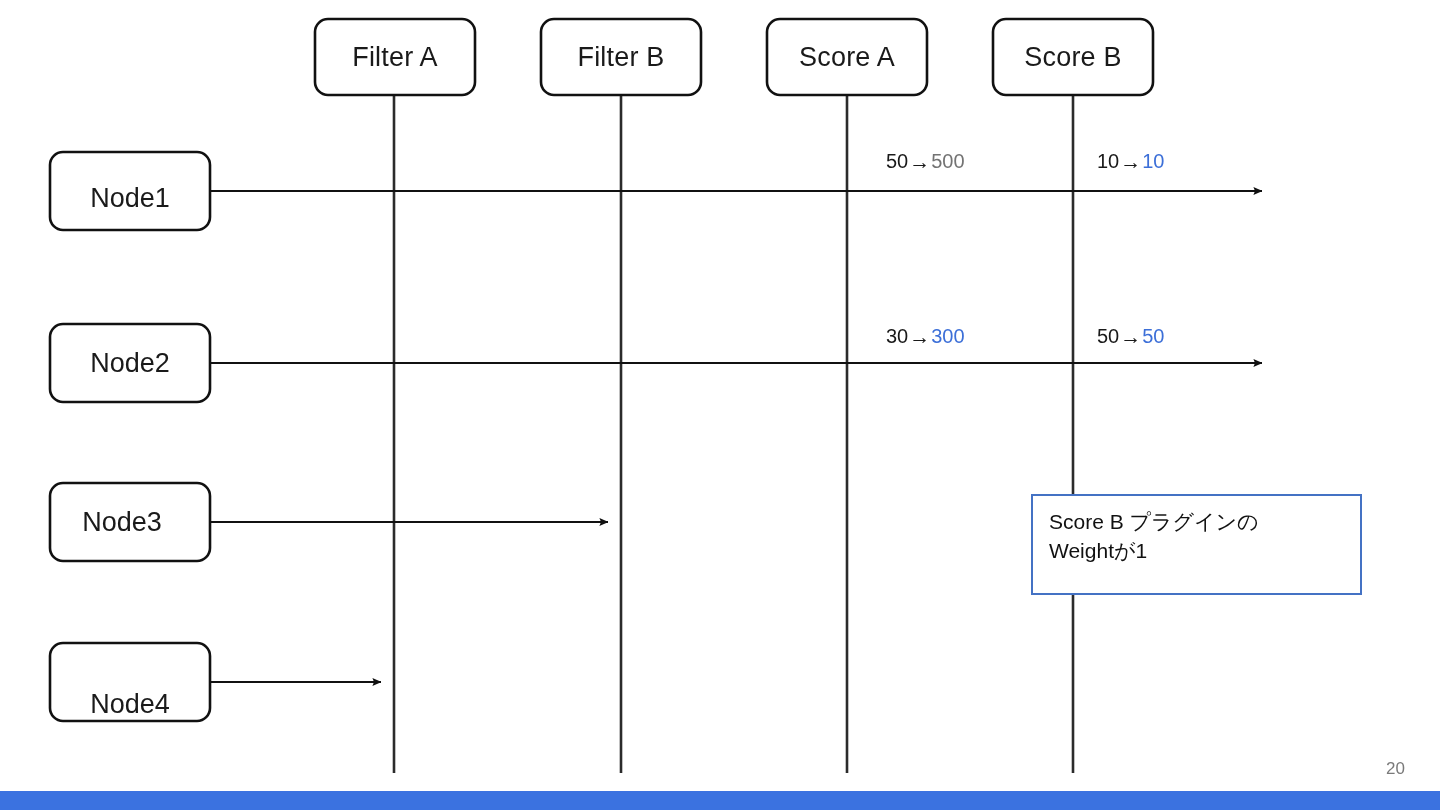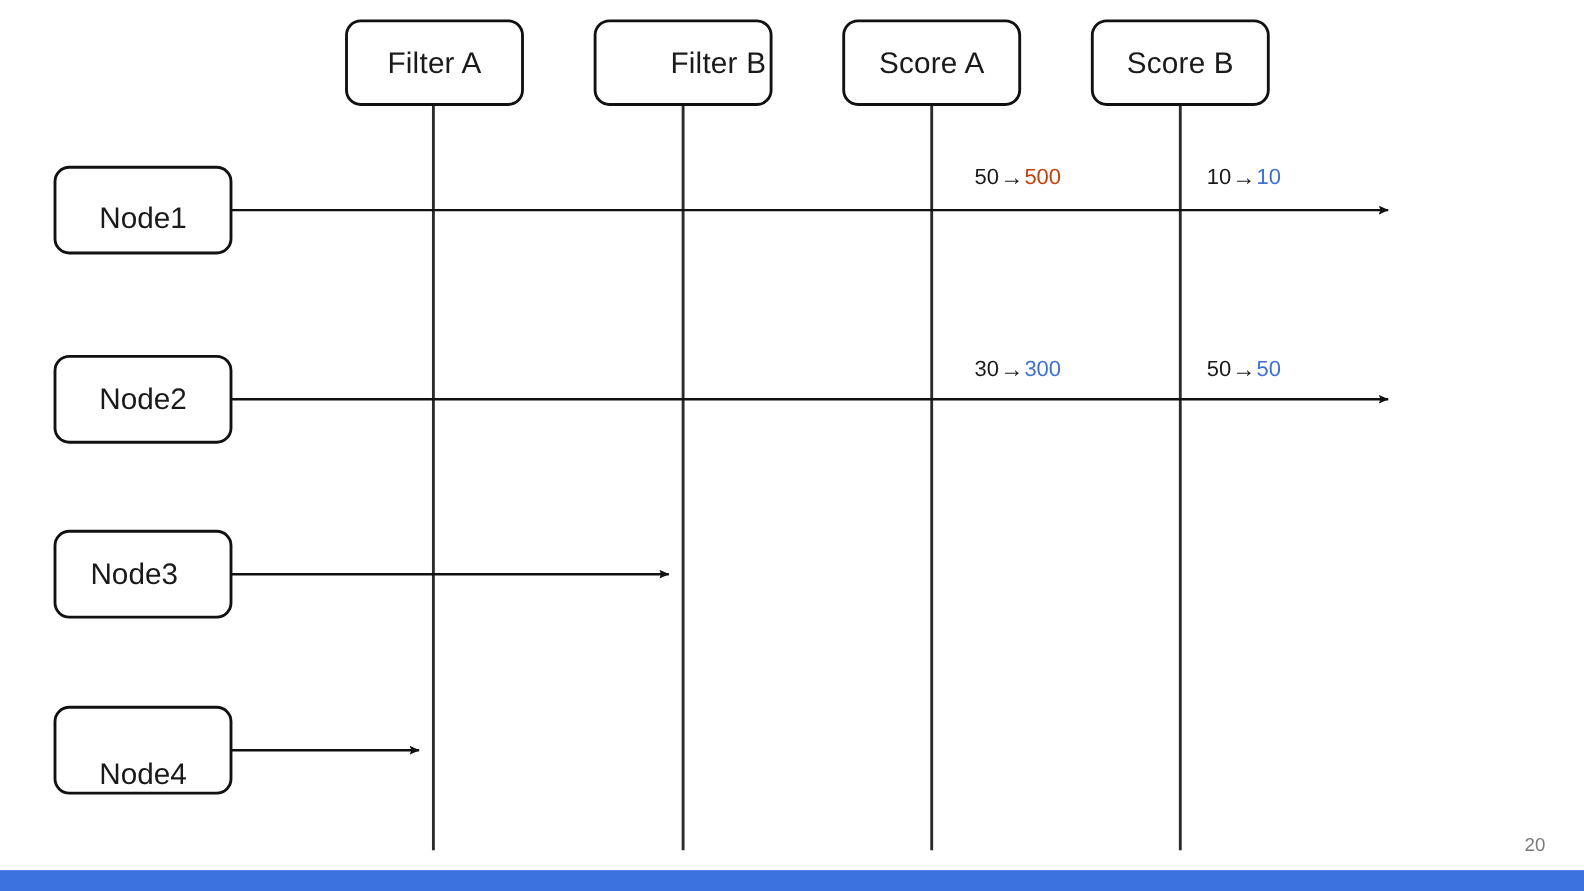--- a/index.html
+++ b/index.html
@@ -118,49 +118,51 @@
     <rect x="50" y="483" width="160" height="78" rx="13" ry="13" fill="#ffffff" stroke="#111111" stroke-width="2.6"></rect>
     <rect x="50" y="643" width="160" height="78" rx="13" ry="13" fill="#ffffff" stroke="#111111" stroke-width="2.6"></rect>
 
     <line x1="210" y1="191" x2="1262" y2="191" stroke="#111111" stroke-width="2.2" marker-end="url(#arrowhead)"></line>
     <line x1="210" y1="363" x2="1262" y2="363" stroke="#111111" stroke-width="2.2" marker-end="url(#arrowhead)"></line>
     <line x1="210" y1="522" x2="608" y2="522" stroke="#111111" stroke-width="2.2" marker-end="url(#arrowhead)"></line>
     <line x1="210" y1="682" x2="381" y2="682" stroke="#111111" stroke-width="2.2" marker-end="url(#arrowhead)"></line>
   </svg>
 
   <div class="box-label" style="left:315px; top:19px; width:160px; height:76px;">Filter A</div>
-  <div class="box-label" style="left:541px; top:19px; width:160px; height:76px;padding-left:32px;">Filter B</div>
+  <div class="box-label" style="left:541px; top:19px; width:160px; height:76px;">Filter B</div>
   <div class="box-label" style="left:767px; top:19px; width:160px; height:76px;">Score A</div>
   <div class="box-label" style="left:993px; top:19px; width:160px; height:76px;border-radius:22px;">Score B</div>
 
   <div class="node-label" style="left:50px; top:152px; width:160px; height:92px;">Node1</div>
   <div class="node-label" style="left:50px; top:324px; width:160px; height:78px;">Node2</div>
   <div class="node-label" style="left:50px; top:483px; width:144px; height:78px;">Node3</div>
   <div class="node-label" style="left:50px; top:665px; width:160px; height:78px;">Node4</div>
 
   <div class="score-label" style="left:886px; top:150px;">
     <span>50</span>
     <span class="arrow-glyph">→</span>
-    <span class="result" style="color: #c2410c;">500</span>
+    <span class="result" style="color: #737373;">500</span>
   </div>
   <div class="score-label" style="left:1097px; top:150px;">
     <span>10</span>
     <span class="arrow-glyph">→</span>
     <span class="result" style="color: rgb(60, 111, 216);">10</span>
   </div>
 
   <div class="score-label" style="left:886px; top:325px;">
     <span>30</span>
     <span class="arrow-glyph">→</span>
     <span class="result" style="color: rgb(60, 111, 216);">300</span>
   </div>
   <div class="score-label" style="left:1097px; top:325px;">
     <span>50</span>
     <span class="arrow-glyph">→</span>
     <span class="result" style="color: rgb(60, 111, 216);">50</span>
   </div>
 
+  <div class="callout" style="left: 1031px; top: 494px; width: 331px; height: 101px; border-color: rgb(68, 114, 196);">Score B プラグインの
+Weightが1</div>
 
   <div class="page-number" style="left:1386px; top:759px;">20</div>
 
   <div class="bottom-bar" style="top: 791px; height: 19px; background: rgb(59, 114, 224);"></div>
 
 </div>
 
 </body></html>

